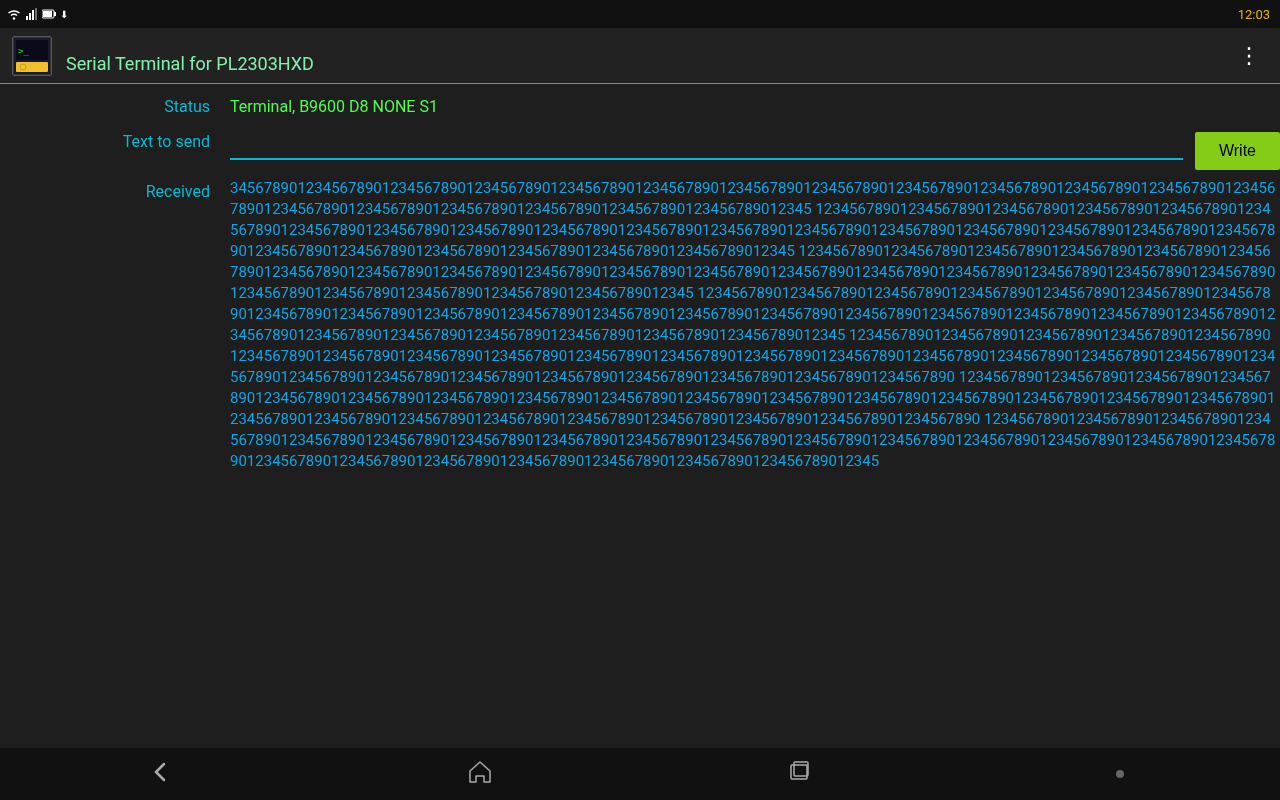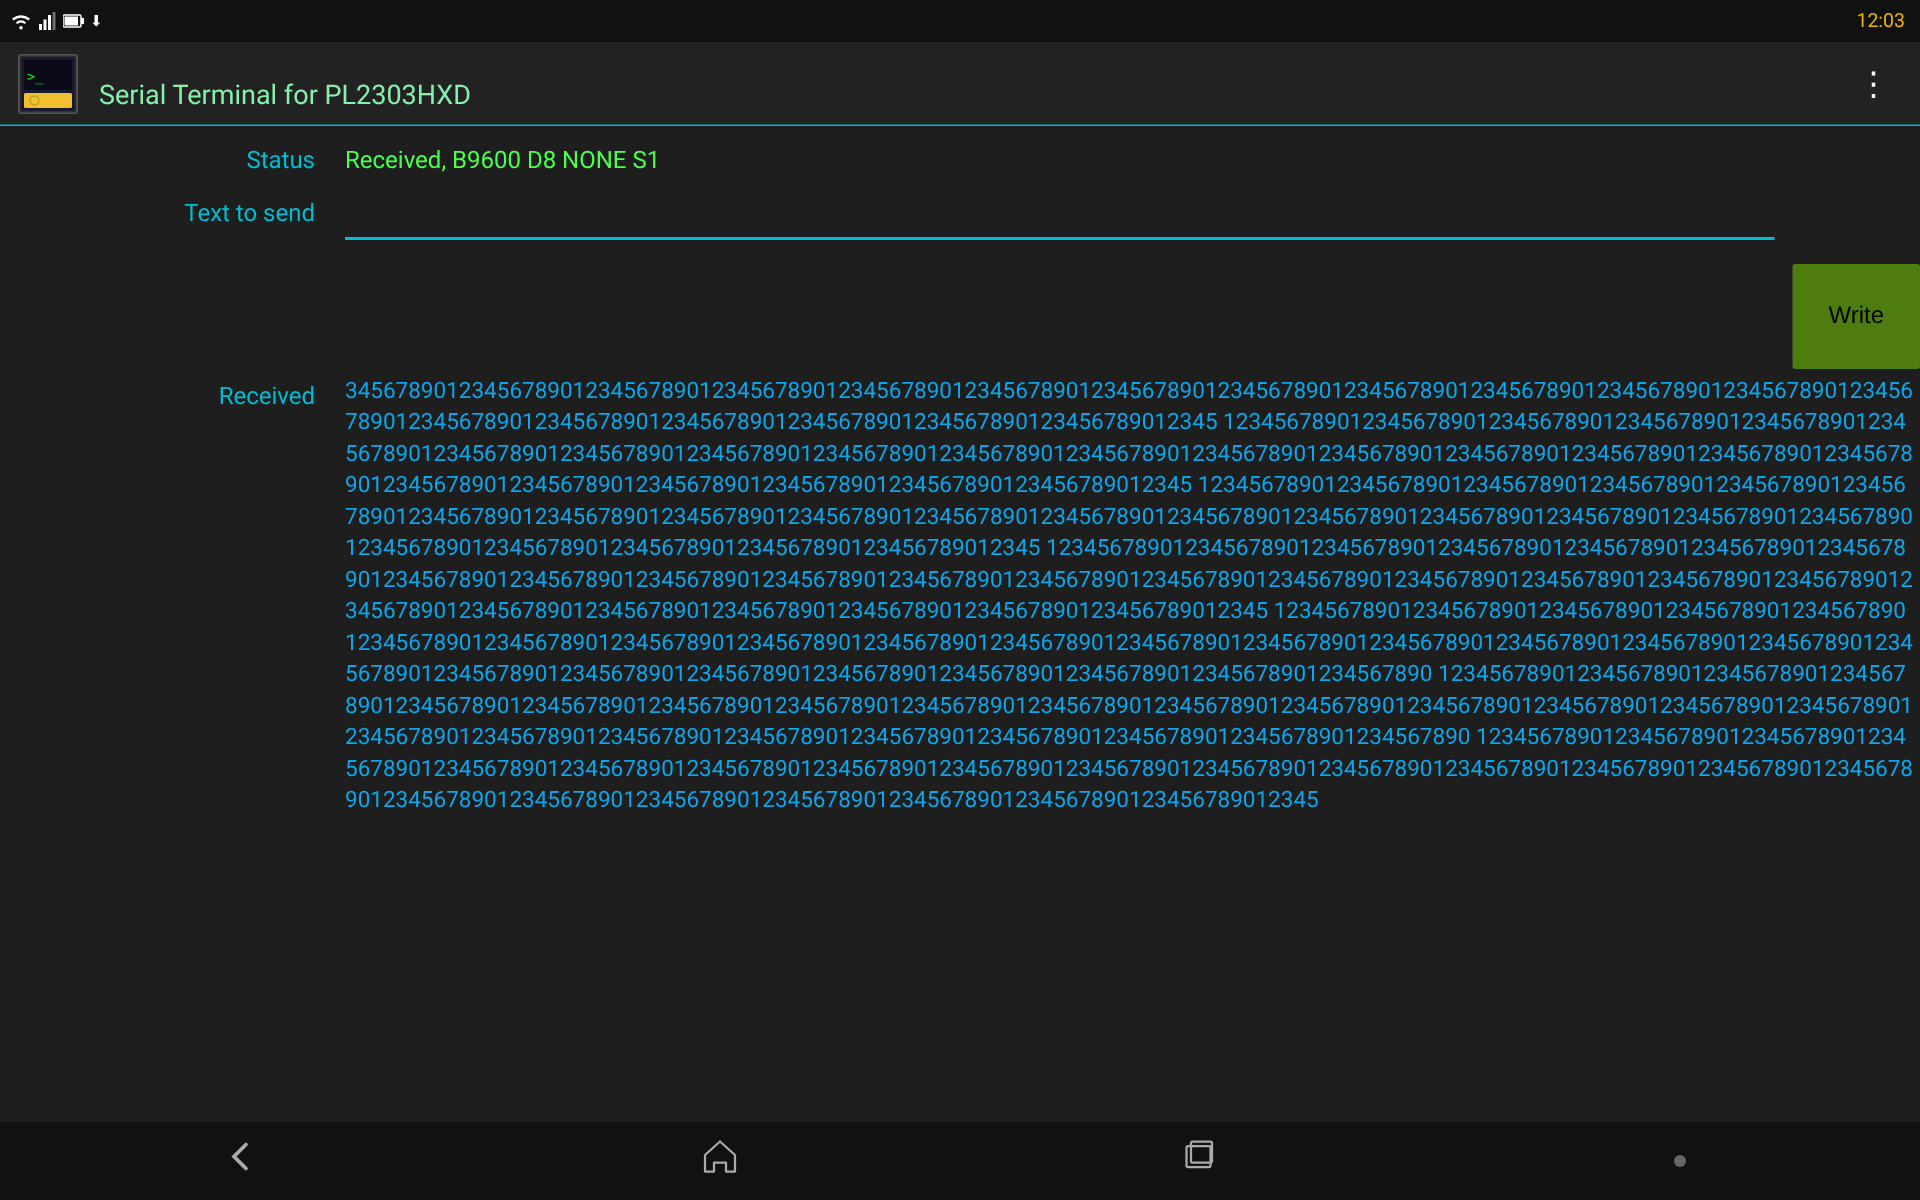--- a/index.html
+++ b/index.html
@@ -116,31 +116,30 @@
       width: 100%;
       background: transparent;
       border: none;
       border-bottom: 2px solid #00bcd4;
       color: #ffffff;
       font-size: 16px;
       padding: 4px 2px;
       outline: none;
     }
     #write-button {
-      background: #4d7c0f;
+      background: #84cc16;
       color: #000000;
       border: none;
-      padding: 26px 24px;
+      padding: 10px 24px;
       font-size: 16px;
       font-weight: 500;
       cursor: pointer;
       margin-left: 8px;
       flex-shrink: 0;
       border-radius: 2px;
-      margin-top: 44px;
     }
 
     
     .received-row {
       display: flex;
       flex: 1;
       overflow: hidden;
     }
     .received-label-col {
       width: 230px;
@@ -254,21 +253,21 @@
     </svg>
   </div>
   <span id="app-title">Serial Terminal for PL2303HXD</span>
   <span id="menu-dots">⋮</span>
 </div>
 
 <div id="main-content">
 
   <div class="info-row">
     <div class="label-col">Status</div>
-    <div class="value-col">Received, B9600 D8 NONE S1</div>
+    <div class="value-col">Terminal, B9600 D8 NONE S1</div>
   </div>
 
   <div class="send-row">
     <div class="label-col">Text to send</div>
     <div class="send-input-wrapper">
       <input type="text" id="send-input" placeholder="" style="">
     </div>
     <button id="write-button">Write</button>
   </div>
 

